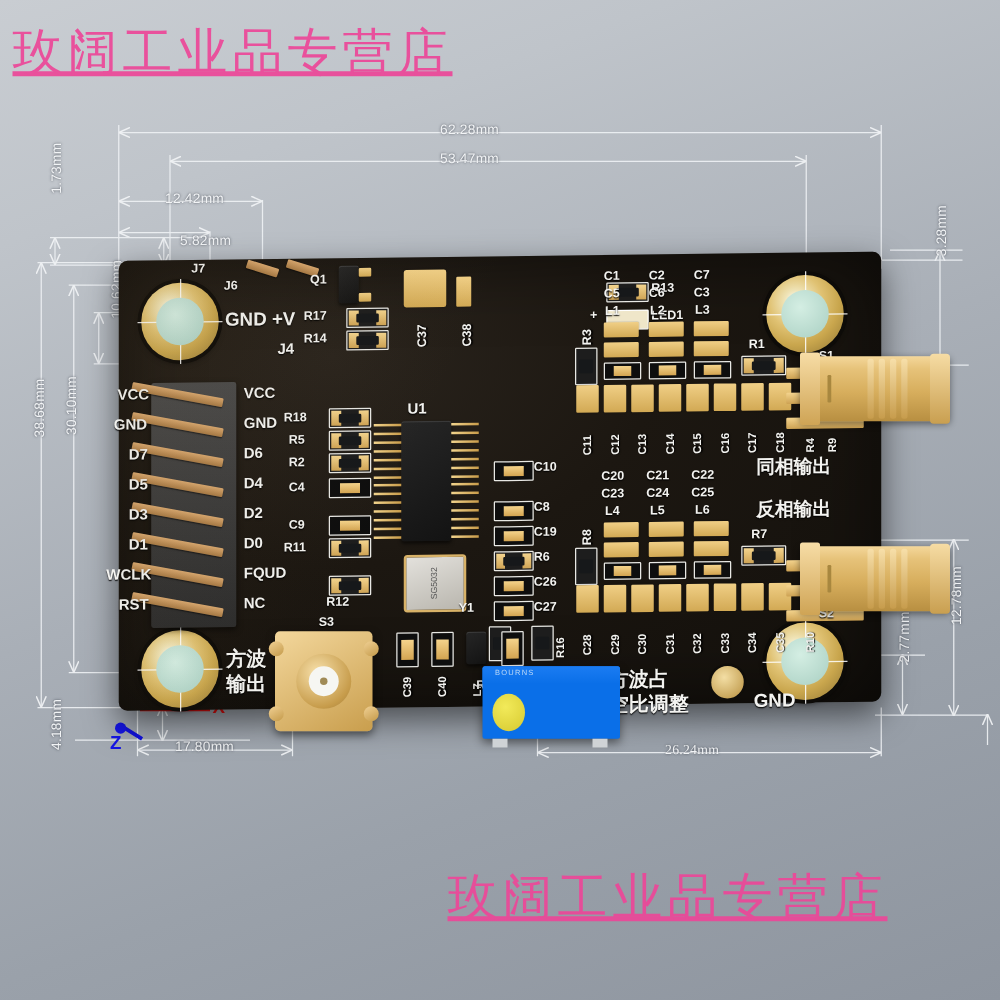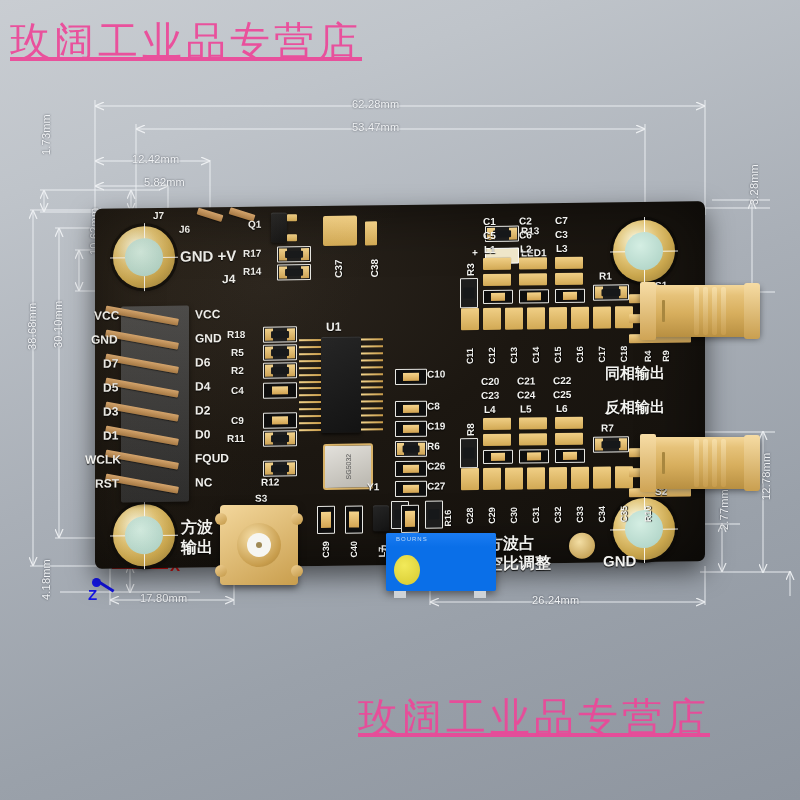--- a/index.html
+++ b/index.html
@@ -220,34 +220,34 @@
 
       <line x1="111" y1="600" x2="233" y2="600" marker-start="url(#arS)" marker-end="url(#ar)"></line>
 
       <line x1="431" y1="602" x2="704" y2="602" marker-start="url(#arS)" marker-end="url(#ar)"></line>
     </g>
   </svg>
 
   <div class="dimtext" style="left:352px;top:98px;">62.28mm</div>
   <div class="dimtext" style="left:352px;top:121px;">53.47mm</div>
   <div class="dimtext" style="left:132px;top:153px;">12.42mm</div>
-  <div class="dimtext" style="left:144px;top:176px;">5.82mm</div>
+  <div class="dimtext" style="left:144px;top:187px;">5.82mm</div>
 
   <div class="dimtext vert" style="left:40px;top:155px;">1.73mm</div>
   <div class="dimtext vert" style="left:88px;top:255px;">10.62mm</div>
   <div class="dimtext vert" style="left:26px;top:350px;">38.68mm</div>
   <div class="dimtext vert" style="left:52px;top:348px;">30.10mm</div>
   <div class="dimtext vert" style="left:40px;top:600px;">4.18mm</div>
 
   <div class="dimtext vert" style="left:748px;top:205px;">3.28mm</div>
   <div class="dimtext vert" style="left:760px;top:500px;">12.78mm</div>
   <div class="dimtext vert" style="left:718px;top:530px;">2.77mm</div>
 
   <div class="dimtext" style="left:140px;top:592px;">17.80mm</div>
-  <div class="dimtext" style="left:532px;top:594px;">26.24mm</div>
+  <div class="dimtext" style="left:532px;top:594px;font-family:Liberation Serif, serif;">26.24mm</div>
 
   <div class="axis" style="left:112px;top:566px;">
     <i class="lx"></i>
     <i class="ly"></i>
     <i class="lz"></i>
     <i class="dot"></i>
     <span class="lbl x">X</span>
     <span class="lbl y">Y</span>
     <span class="lbl z">Z</span>
   </div>

